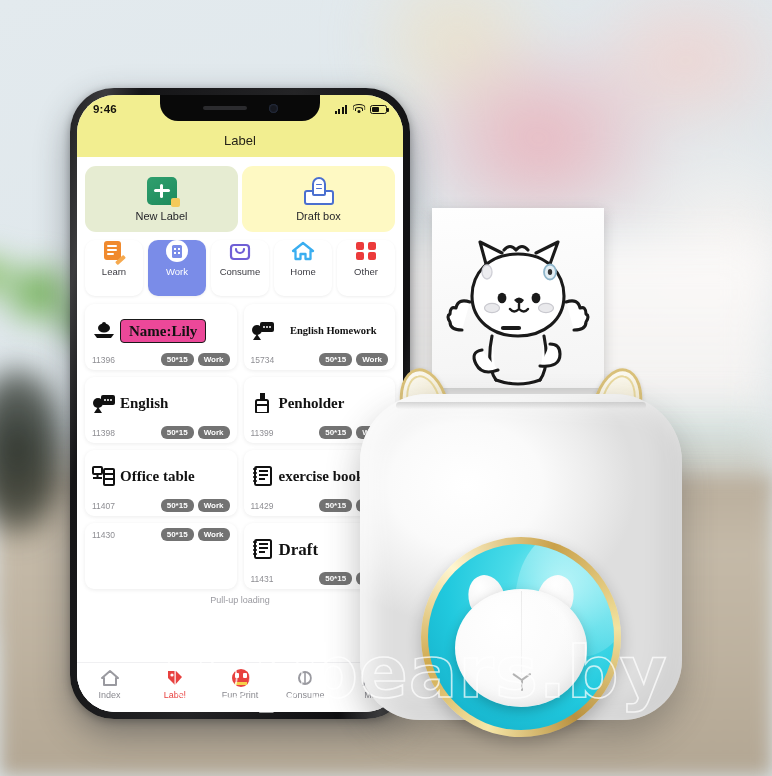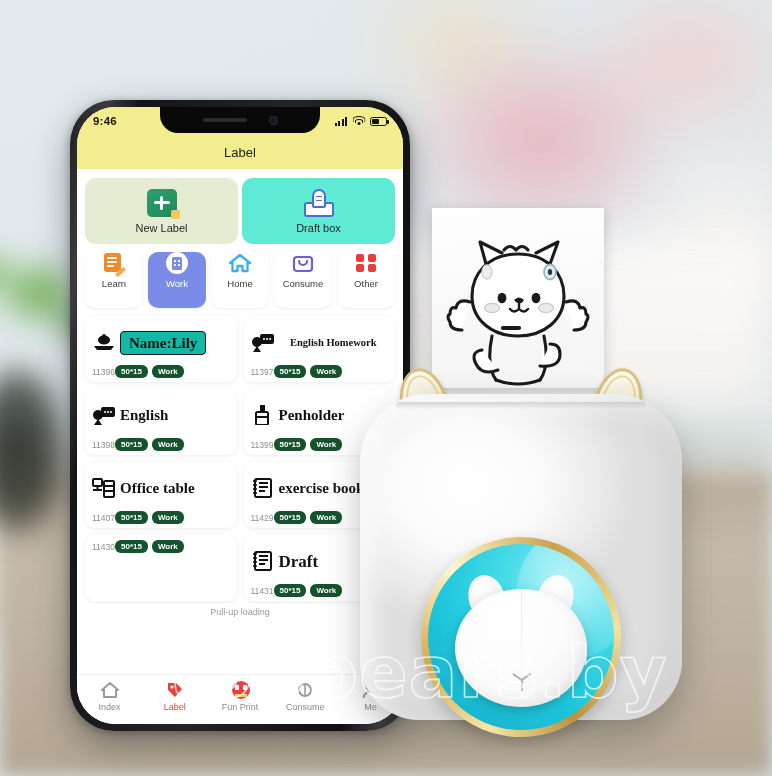--- a/index.html
+++ b/index.html
@@ -67,21 +67,21 @@
     filter:blur(13px);
   }
   .bg-shelf {
     left:0; top:455px; width:240px; height:180px;
     background:linear-gradient(180deg,rgba(214,208,198,.85),rgba(198,190,177,.9));
     filter:blur(16px);
   }
 
   
   #phone {
-    position:absolute; left:70px; top:100px;
+    position:absolute; left:70px; top:88px;
     width:340px; height:631px;
     border-radius:44px;
     background:linear-gradient(100deg,#ララ,#2d2d2f);
     background:linear-gradient(100deg,#1f1f21 0%,#3c3c3e 8%,#151517 16%,#242426 50%,#0f0f11 84%,#3a3a3c 93%,#1a1a1c 100%);
     box-shadow:0 14px 34px rgba(40,45,50,.45), 0 2px 8px rgba(0,0,0,.3);
     padding:7px;
   }
   #phone-inner {
     position:relative; width:100%; height:100%;
     border-radius:38px; overflow:hidden;
@@ -138,21 +138,21 @@
   }
   #scroll-area { flex:1; overflow:hidden; padding:0 8px; }
 
   
   .quick-row { display:flex; gap:4px; margin-top:9px; }
   .quick-card {
     flex:1; border-radius:11px; height:66px;
     display:flex; flex-direction:column; align-items:center; justify-content:center; gap:5px;
   }
   .quick-card.new { background:#e6ecd2; }
-  .quick-card.draft { background:#5eead4; }
+  .quick-card.draft { background:#fef9c3; }
   .quick-label { font-size:11px; color:#26262b; }
   .ic-newlabel { width:30px; height:28px; position:relative; }
   .ic-newlabel .sheet {
     position:absolute; inset:0; background:#27996a;
     background:linear-gradient(150deg,#2f9f6e,#1e8a5c); border-radius:5px;
   }
   .ic-newlabel .plus-h,.ic-newlabel .plus-v{position:absolute;background:#fff;border-radius:1.5px;}
   .ic-newlabel .plus-h{left:7px;right:7px;top:12.5px;height:3px;}
   .ic-newlabel .plus-v{top:7px;bottom:7px;left:13.5px;width:3px;}
   .ic-newlabel .corner{position:absolute;right:-3px;bottom:-2px;width:9px;height:9px;background:#f4c95b;border-radius:2px;}
@@ -198,32 +198,32 @@
     display:flex; flex-direction:column; justify-content:space-between;
   }
   .tpl-preview { flex:1; display:flex; align-items:center; gap:4px; overflow:hidden; }
   .tpl-title {
     font-family:"Liberation Serif", serif; font-weight:bold;
     color:#121212; line-height:1.05; white-space:nowrap;
   }
   .tpl-title.sz-lg { font-size:17px; }
   .tpl-title.sz-md { font-size:15px; }
   .tpl-title.sz-sm { font-size:10.5px; white-space:normal; text-align:center; }
-  .tpl-foot { display:flex; align-items:center; }
+  .tpl-foot { display:flex; align-items:center; justify-content:space-between; }
   .tpl-id { font-size:8.5px; color:#8e8e93; }
   .tpl-badges { display:flex; gap:4px; }
   .badge {
-    background:#14532d; color:#fff; font-size:8px; font-weight:bold;
+    background:#737373; color:#fff; font-size:8px; font-weight:bold;
     padding:2.5px 6px; border-radius:6px; line-height:1;
   }
   .tpl-ic { width:24px; height:22px; flex:none; position:relative; }
   .tpl-ic svg{display:block}
   .bubble {
     border:1.6px solid #1a1a1a; border-radius:4px; padding:2px 8px;
-    position:relative; background:#14b8a6;
+    position:relative; background:#ec4899;
   }
 
   .pull-text { text-align:center; font-size:9px; color:#9a9aa0; padding:6px 0 2px; }
 
   
   #tabbar {
     height:50px; background:#fff; display:flex; align-items:center;
     border-top:1px solid #f0f0f2; padding-bottom:6px;
   }
   .tab { flex:1; display:flex; flex-direction:column; align-items:center; gap:3px; }
@@ -426,36 +426,36 @@
                 <div class="bld"></div>
               <div class="w" style="left:9px;top:8px"></div>
                 <div class="w" style="left:13px;top:8px"></div>
               <div class="w" style="left:9px;top:12px"></div>
                 <div class="w" style="left:13px;top:12px"></div>
             </div>
             <div class="cat-label">Work</div>
           </div>
 
           <div class="cat-item">
-            <div class="cat-ic ic-home">
-              <svg width="24" height="22" viewBox="0 0 24 22">
-                <path d="M12 3 L22 11 L19.5 11 L19.5 19 L14.5 19 L14.5 14 L9.5 14 L9.5 19 L4.5 19 L4.5 11 L2 11 Z" fill="none" stroke="#3aaef0" stroke-width="2.3" stroke-linejoin="round"></path>
-              </svg>
-            </div>
-            <div class="cat-label">Home</div>
-          </div>
-
-          <div class="cat-item">
             <div class="cat-ic ic-consume">
               <svg width="24" height="22" viewBox="0 0 24 22">
                 <rect x="3" y="5" width="18" height="14" rx="3" fill="none" stroke="#6f5fd6" stroke-width="2.2"></rect>
                 <path d="M8 9 a4 4 0 0 0 8 0" fill="none" stroke="#6f5fd6" stroke-width="2.2" stroke-linecap="round"></path>
               </svg>
             </div>
             <div class="cat-label">Consume</div>
+          </div>
+
+          <div class="cat-item">
+            <div class="cat-ic ic-home">
+              <svg width="24" height="22" viewBox="0 0 24 22">
+                <path d="M12 3 L22 11 L19.5 11 L19.5 19 L14.5 19 L14.5 14 L9.5 14 L9.5 19 L4.5 19 L4.5 11 L2 11 Z" fill="none" stroke="#3aaef0" stroke-width="2.3" stroke-linejoin="round"></path>
+              </svg>
+            </div>
+            <div class="cat-label">Home</div>
           </div>
 
           <div class="cat-item">
             <div class="cat-ic ic-other">
               <div class="d d1"></div>
                 <div class="d d2"></div>
                 <div class="d d3"></div>
                 <div class="d d4"></div>
             </div>
             <div class="cat-label">Other</div>
@@ -494,21 +494,21 @@
                   <circle cx="13" cy="7" r="1" fill="#fff"></circle>
                     <circle cx="16" cy="7" r="1" fill="#fff"></circle>
                     <circle cx="19" cy="7" r="1" fill="#fff"></circle>
                   <circle cx="6" cy="10" r="5" fill="#111"></circle>
                   <path d="M2 20 l4-6 4 6 z" fill="#111"></path>
                 </svg>
               </div>
               <span class="tpl-title sz-sm" style="flex:1">English Homework</span>
             </div>
             <div class="tpl-foot">
-              <span class="tpl-id">11397</span>
+              <span class="tpl-id">15734</span>
               <span class="tpl-badges">
                 <span class="badge">50*15</span>
                 <span class="badge">Work</span>
               </span>
             </div>
           </div>
 
           <div class="tpl-card">
             <div class="tpl-preview">
               <div class="tpl-ic">

